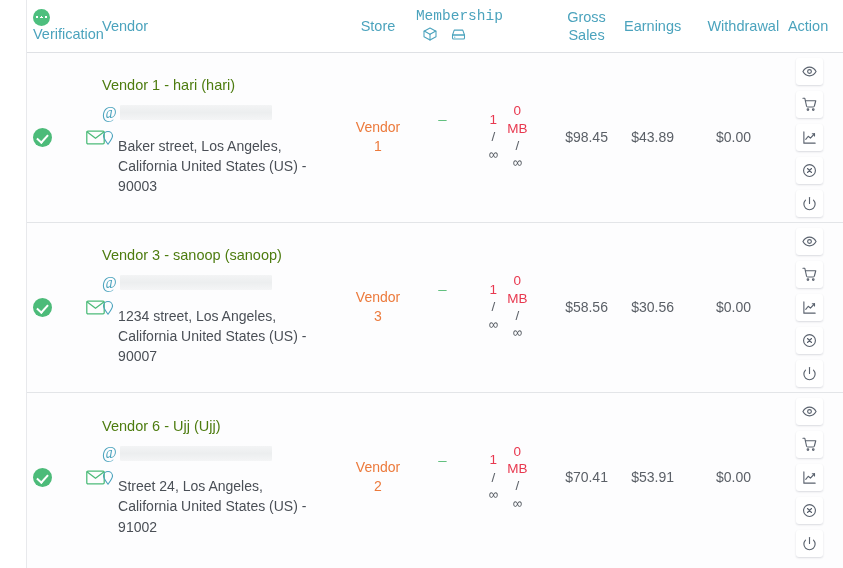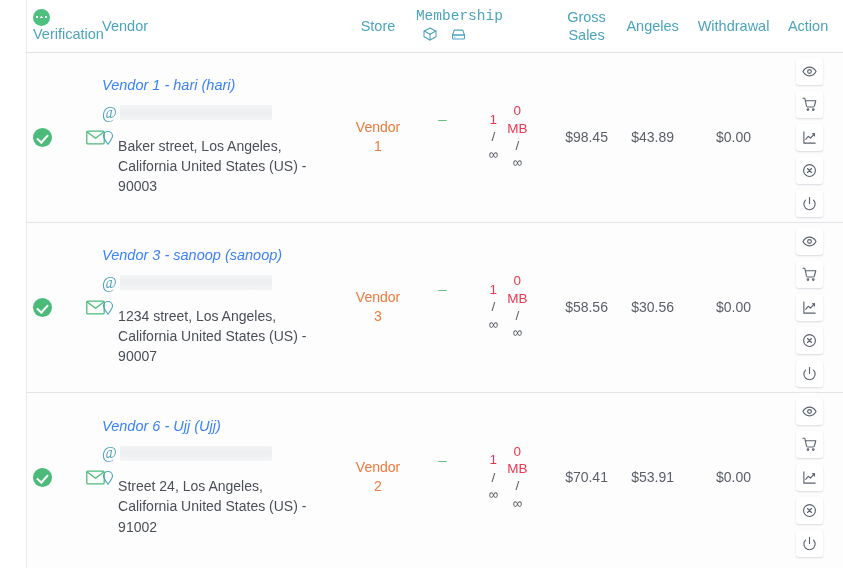--- a/index.html
+++ b/index.html
@@ -51,21 +51,21 @@
     height: 52px;
     text-align: left;
     line-height: 1.18;
   }
   th.h-verif      { width: 58px;  padding-left: 6px; }
   th.h-vendor     { width: 222px; padding-left: 9px;}
   th.h-store      { width: 56px;  text-align: center; }
   th.h-member     { width: 128px; text-align: left; padding-left: 6px; font-family: Liberation Mono, monospace;}
   th.h-gross      { width: 54px;  text-align: center; }
   th.h-earn       { width: 62px;  text-align: center; }
-  th.h-with       { width: 80px;  text-align: center; margin-top: 31px; }
+  th.h-with       { width: 80px;  text-align: right; margin-top: 31px; }
   th.h-action     { width: 56px;  text-align: center; padding-right: 6px;}
 
   .verif-dot {
     display: inline-block;
     width: 17px; height: 17px;
     border-radius: 50%;
     background: #4dbf7e;
     position: relative;
     vertical-align: middle;
     margin-right: 7px;
@@ -123,27 +123,26 @@
     content:"";
     position:absolute; left:5.5px; top:4px;
     width:5px; height:9px;
     border: solid #ffffff;
     border-width: 0 2px 2px 0;
     transform: rotate(42deg);
   }
   .env-icon { flex: none; line-height: 0; }
 
   .vendor-name {
-    color: #3b82f6;
+    color: #4d7c0f;
     font-size: 14.5px;
     text-decoration: none;
     display: block;
     margin-bottom: 10px;
     line-height: 1.2;
-    font-style: italic;
   }
   .email-row {
     display: flex; align-items: center; gap: 3px;
     margin-bottom: 7px;
   }
   .at-glyph {
     color: #4ba3bd; font-size: 16px; line-height: 1;
     font-family: "Liberation Serif", serif;
   }
   .email-redacted {
@@ -232,21 +231,21 @@
                 <path d="M5.6 6.2h12.8l2.6 7.3H3z"></path>
                 <line x1="6.4" y1="16.7" x2="6.45" y2="16.7"></line>
               </svg>
             </span>
           </th>
           <th class="h-gross">
             <span class="gross-two">Gross</span>
             <span class="gross-two">Sales</span>
           </th>
           <th class="h-earn">
-            <span class="hd-inline">Angeles</span>
+            <span class="hd-inline">Earnings</span>
           </th>
           <th class="h-with">
             <span class="hd-inline">Withdrawal</span>
           </th>
           <th class="h-action">
             <span class="hd-inline">Action</span>
           </th>
         </tr>
       </thead>
 

